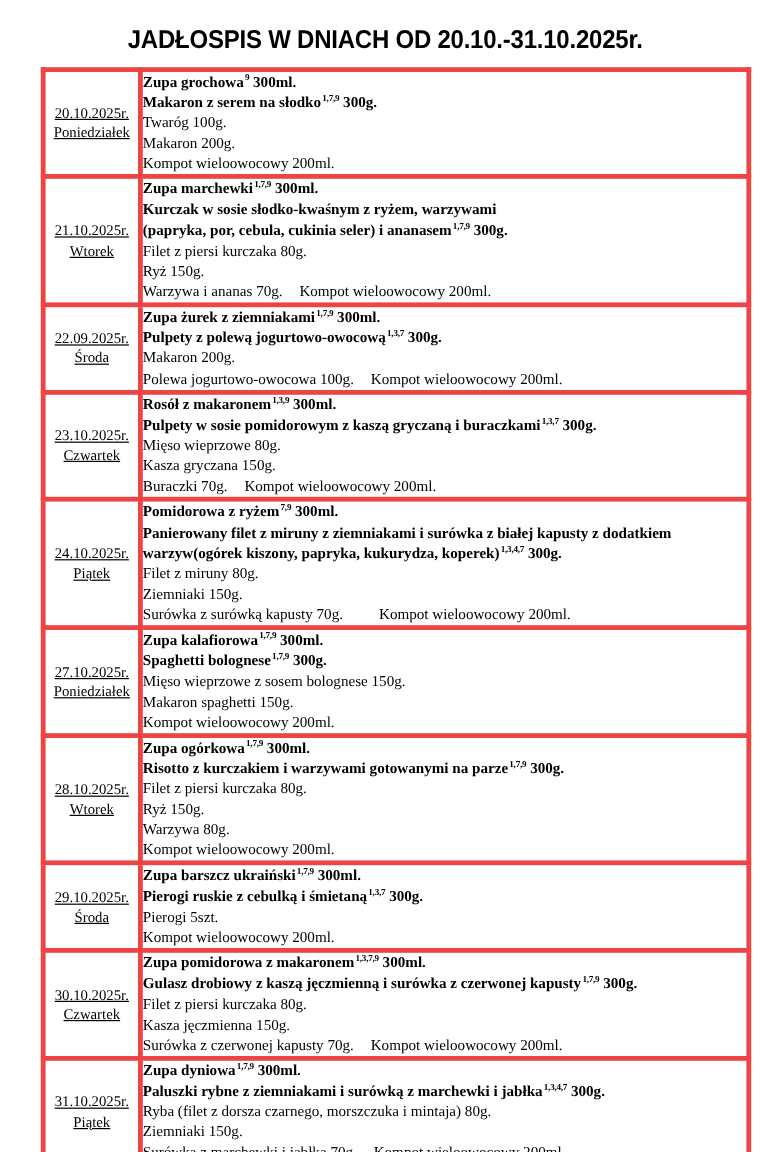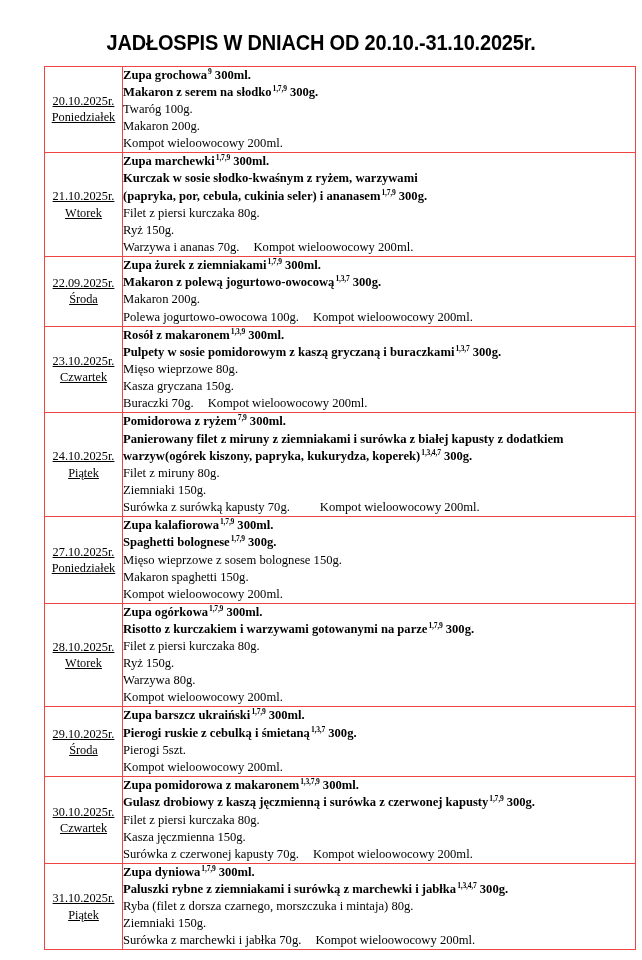--- a/index.html
+++ b/index.html
@@ -15,21 +15,21 @@
     font-family: "Liberation Serif", "DejaVu Serif", serif;
     color: #000000;
     -webkit-font-smoothing: antialiased;
   }
 
   .page {
     position: relative;
     width: 642px;
     height: 960px;
     box-sizing: border-box;
-    padding: 16px;
+    padding: 6px;
   }
 
   
   .doc-title {
     text-align: center;
     font-family: "Liberation Sans Narrow", "Liberation Sans", "DejaVu Sans", sans-serif;
     font-weight: 700;
     font-size: 21.5px;
     letter-spacing: -0.2px;
     line-height: 1;
@@ -44,21 +44,21 @@
   .menu-table-wrap {
     padding: 0 22px 0 28px;
   }
   table.menu {
     width: 592px;
     border-collapse: collapse;
     table-layout: fixed;
     border: 1px solid #888888;
   }
   table.menu td {
-    border: 1px solid #ef4444;
+    border: 4px solid #ef4444;
     vertical-align: middle;
     padding: 0;
     margin-top: 44px;
   }
   td.date-cell {
     width: 77px;
     text-align: center;
     font-size: 12.3px;
     line-height: 1.32;
     padding: 2px 2px;
@@ -149,21 +149,21 @@
               <div class="meal-line"><span>Warzywa i ananas 70g.</span><span class="gap"></span><span>Kompot wieloowocowy 200ml.</span></div>
             </td>
           </tr>
           <tr>
             <td class="date-cell">
               <span class="d-date">22.09.2025r.</span>
               <span class="d-day">Środa</span>
             </td>
             <td class="meal-cell">
               <div class="meal-line bold"><span>Zupa żurek z ziemniakami</span><span class="sup">1,7,9</span><span> 300ml.</span></div>
-              <div class="meal-line bold"><span>Makaron z polewą jogurtowo-owocową</span><span class="sup">1,3,7</span><span> 300g.</span></div>
+              <div class="meal-line bold"><span>Pulpety z polewą jogurtowo-owocową</span><span class="sup">1,3,7</span><span> 300g.</span></div>
               <div class="meal-line"><span>Makaron 200g.</span></div>
               <div class="meal-line"><span>Polewa jogurtowo-owocowa 100g.</span><span class="gap"></span><span>Kompot wieloowocowy 200ml.</span></div>
             </td>
           </tr>
           <tr>
             <td class="date-cell">
               <span class="d-date">23.10.2025r.</span>
               <span class="d-day">Czwartek</span>
             </td>
             <td class="meal-cell">

